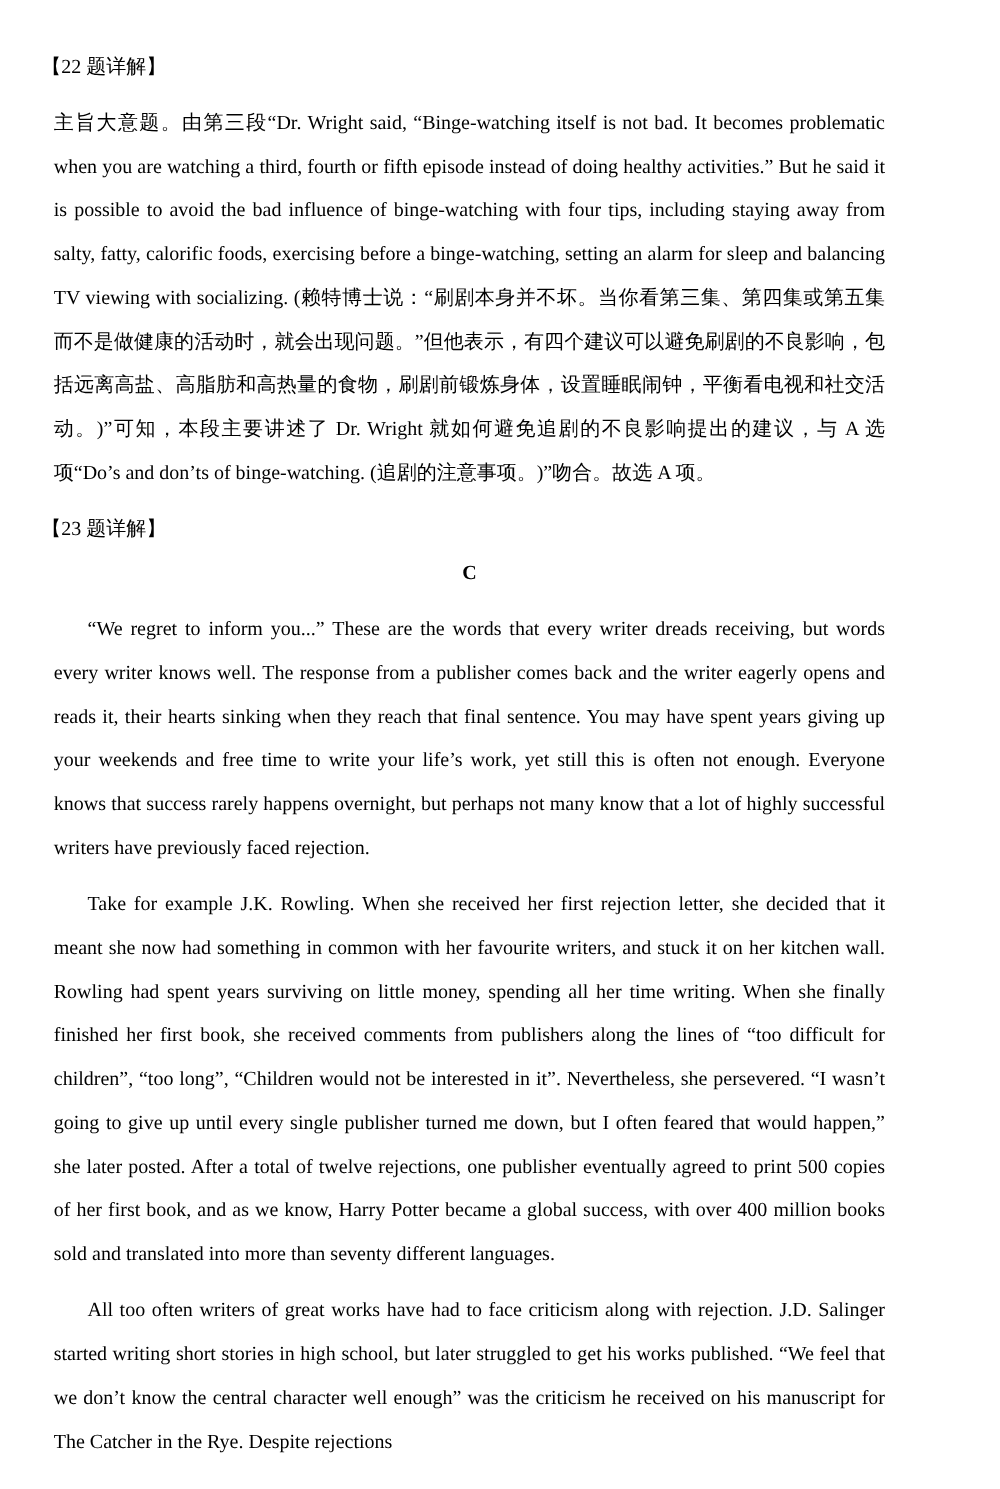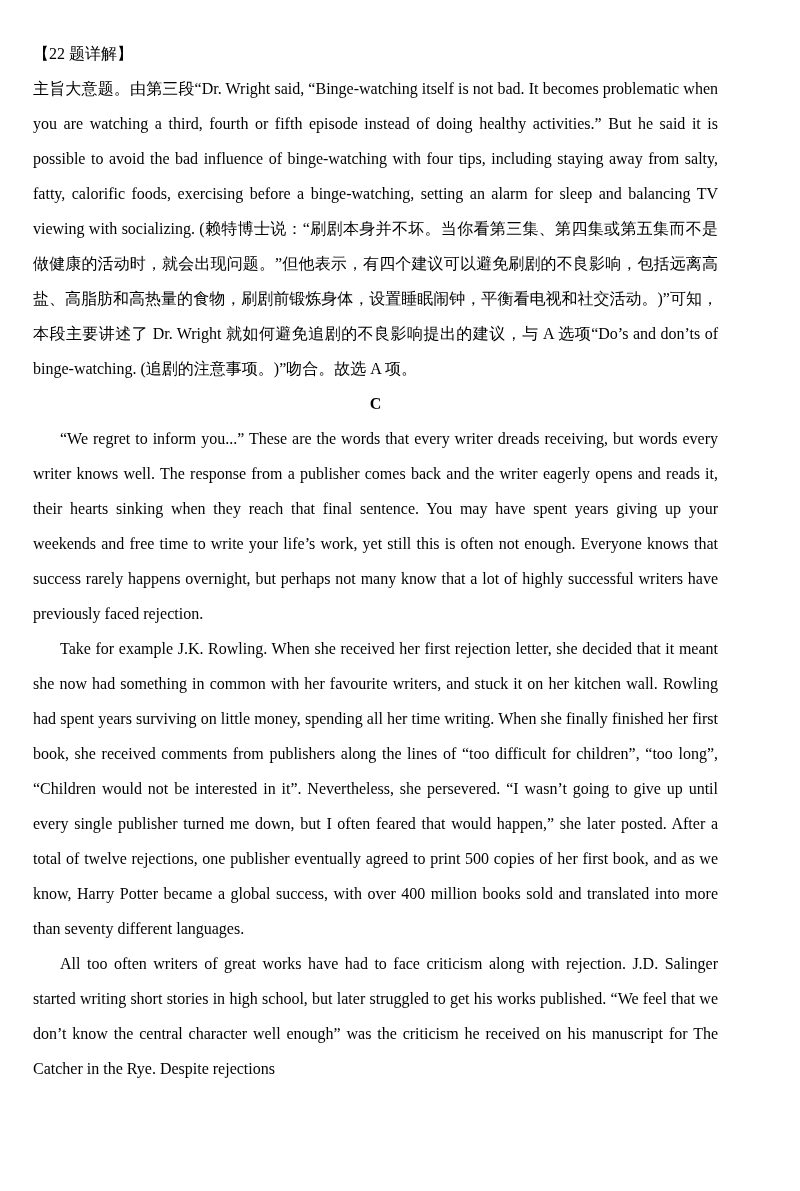--- a/index.html
+++ b/index.html
@@ -18,21 +18,21 @@
     font-size: 16px;
     line-height: 35px;
     padding: 36px 34px 0 33px;
     overflow: hidden;
   }
   .heading {
     text-align: left;
     margin: 0;
   }
   p.body-para {
-    margin: 0;
+    margin: 10px;
     text-align: justify;
   }
   .indent {
     text-indent: 27px;
   }
   .section-label {
     margin: 0;
     text-align: center;
     font-weight: bold;
   }
@@ -41,20 +41,21 @@
 </style>
 </head>
 <body>
 
 <div class="page">
 
   <p class="heading">【22 题详解】</p>
 
   <p class="body-para">主旨大意题。由第三段“Dr. Wright said, “Binge-watching itself is not bad. It becomes problematic when you are watching a third, fourth or fifth episode instead of doing healthy activities.” But he said it is possible to avoid the bad influence of binge-watching with four tips, including staying away from salty, fatty, calorific foods, exercising before a binge-watching, setting an alarm for sleep and balancing TV viewing with socializing. (赖特博士说：“刷剧本身并不坏。当你看第三集、第四集或第五集而不是做健康的活动时，就会出现问题。”但他表示，有四个建议可以避免刷剧的不良影响，包括远离高盐、高脂肪和高热量的食物，刷剧前锻炼身体，设置睡眠闹钟，平衡看电视和社交活动。)”可知，本段主要讲述了 Dr. Wright 就如何避免追剧的不良影响提出的建议，与 A 选项“Do’s and don’ts of binge-watching. (追剧的注意事项。)”吻合。故选 A 项。</p>
 
+  <p class="heading">【23 题详解】</p>
 
 
   <p class="section-label">C</p>
 
   <p class="body-para indent">“We regret to inform you...” These are the words that every writer dreads receiving, but words every writer knows well. The response from a publisher comes back and the writer eagerly opens and reads it, their hearts sinking when they reach that final sentence. You may have spent years giving up your weekends and free time to write your life’s work, yet still this is often not enough. Everyone knows that success rarely happens overnight, but perhaps not many know that a lot of highly successful writers have previously faced rejection.</p>
 
   <p class="body-para indent"><span>Take for example J.K. Rowling. When she received her first rejection letter, she decided that it meant she now had something in common with her favourite writers, and stuck it on her kitchen wall. Rowling had spent years surviving on little money, spending all her time writing. When she finally finished her first book, she received comments from publishers along the lines of “too difficult for children”, “too long”, “Children would not be interested in it”. Nevertheless, she persevered. “I wasn’t going to give up until every single publisher turned me down, but I often feared that would happen,” she later posted. After a total of twelve rejections, one publisher eventually agreed to print 500 copies of her first book, and as we know, </span><span class="book-title">Harry Potter</span><span> became a global success, with over 400 million books sold and translated into more than seventy different languages.</span></p>
 
   <p class="body-para indent"><span>All too often writers of great works have had to face criticism along with rejection. J.D. Salinger started writing short stories in high school, but later struggled to get his works published. “We feel that we don’t know the central character well enough” was the criticism he received on his manuscript for </span><span class="book-title">The Catcher in the Rye</span><span>. Despite rejections</span></p>
 

